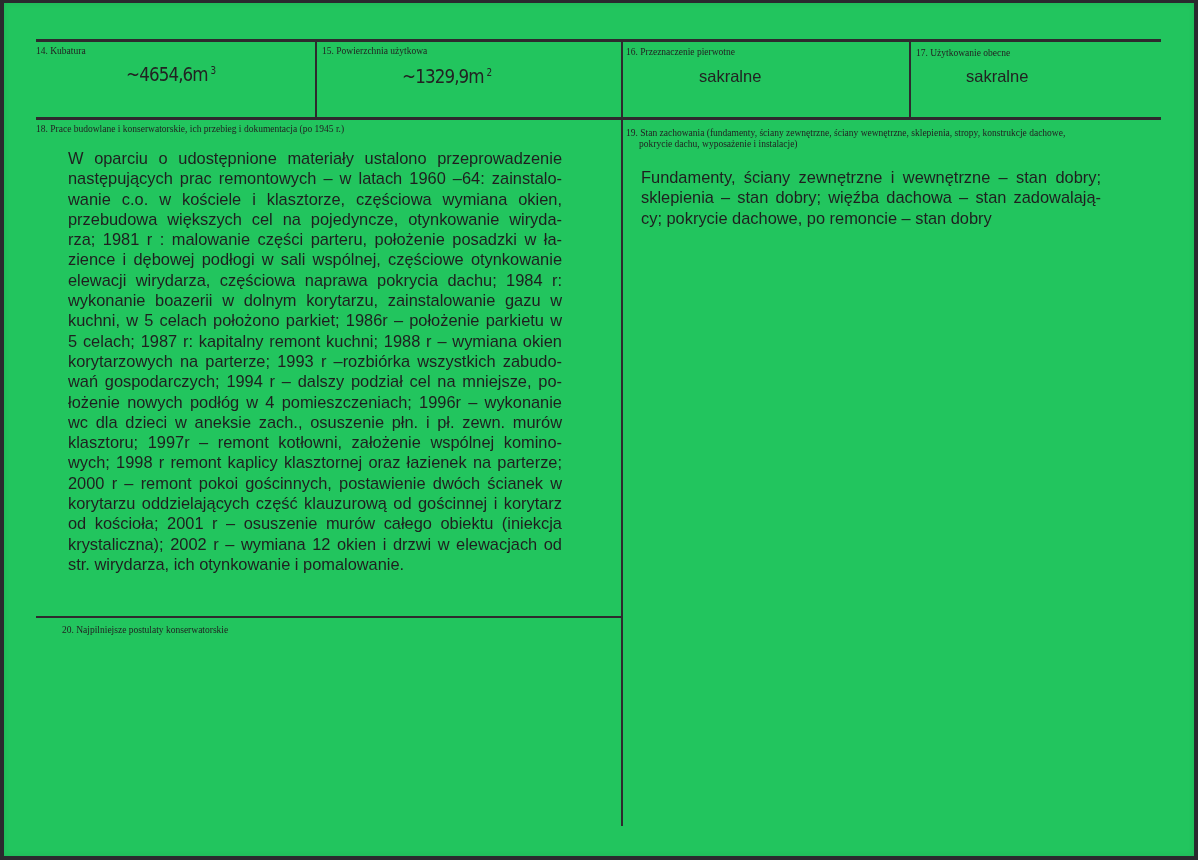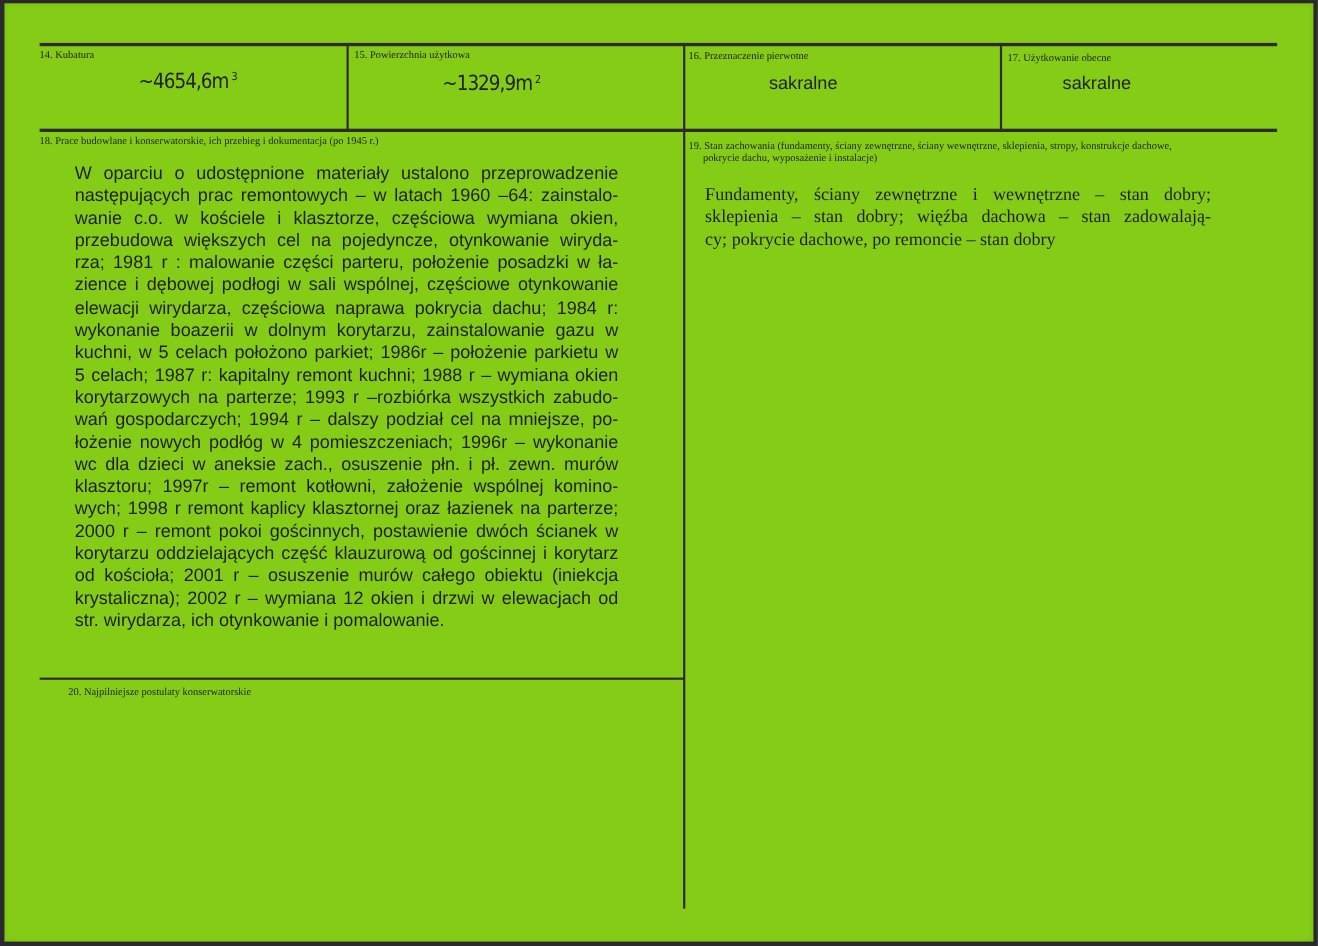--- a/index.html
+++ b/index.html
@@ -4,21 +4,21 @@
 <style>
   html, body { margin: 0; padding: 0; }
   body {
     width: 1198px; height: 860px; overflow: hidden;
     background: #2a2a2e;
     position: relative;
     font-family: "Liberation Sans", sans-serif;
   }
   .sheet {
     position: absolute; left: 4px; top: 3px; width: 1190px; height: 853px;
-    background: #84cc16;
+    background: #22c55e;
     box-shadow: inset 0 0 6px rgba(0,0,0,0.08);
   }
   .hline { position: absolute; background: #2e2a2e; }
   .vline { position: absolute; background: #2e2a2e; }
   .label {
     position: absolute;
     font-family: "Liberation Serif", serif;
     font-size: 9.5px; color: #222;
     line-height: 11px;
   }
@@ -96,21 +96,21 @@
     <span class="ln">korytarzu oddzielających część klauzurową od gościnnej i korytarz</span>
     <span class="ln">od kościoła; 2001 r – osuszenie murów całego obiektu (iniekcja</span>
     <span class="ln">krystaliczna); 2002 r – wymiana 12 okien i drzwi w elewacjach od</span>
     <span class="ln last">str. wirydarza, ich otynkowanie i pomalowanie.</span>
   </div>
 
   <div class="label" style="left:622px; top:125px;">
     <span style="display:block;">19. Stan zachowania (fundamenty, ściany zewnętrzne, ściany wewnętrzne, sklepienia, stropy, konstrukcje dachowe,</span>
     <span style="display:block; padding-left:13px;">pokrycie dachu, wyposażenie i instalacje)</span>
   </div>
-  <div class="body-text" style="left:637px; top:164px; width:460px;font-family:Liberation Serif, serif;">
+  <div class="body-text" style="left:637px; top:164px; width:460px;">
     <span class="ln">Fundamenty,  ściany  zewnętrzne i wewnętrzne  – stan dobry;</span>
     <span class="ln">sklepienia – stan dobry; więźba dachowa – stan zadowalają-</span>
     <span class="ln last">cy;  pokrycie dachowe, po remoncie –  stan dobry</span>
   </div>
 
   <div class="label" style="left:32px; top:622px;margin-left:26px;">20. Najpilniejsze postulaty konserwatorskie</div>
   <div style="position:absolute; left:56px; top:645px; width:540px; height:170px;"></div>
 
 </div>
 

